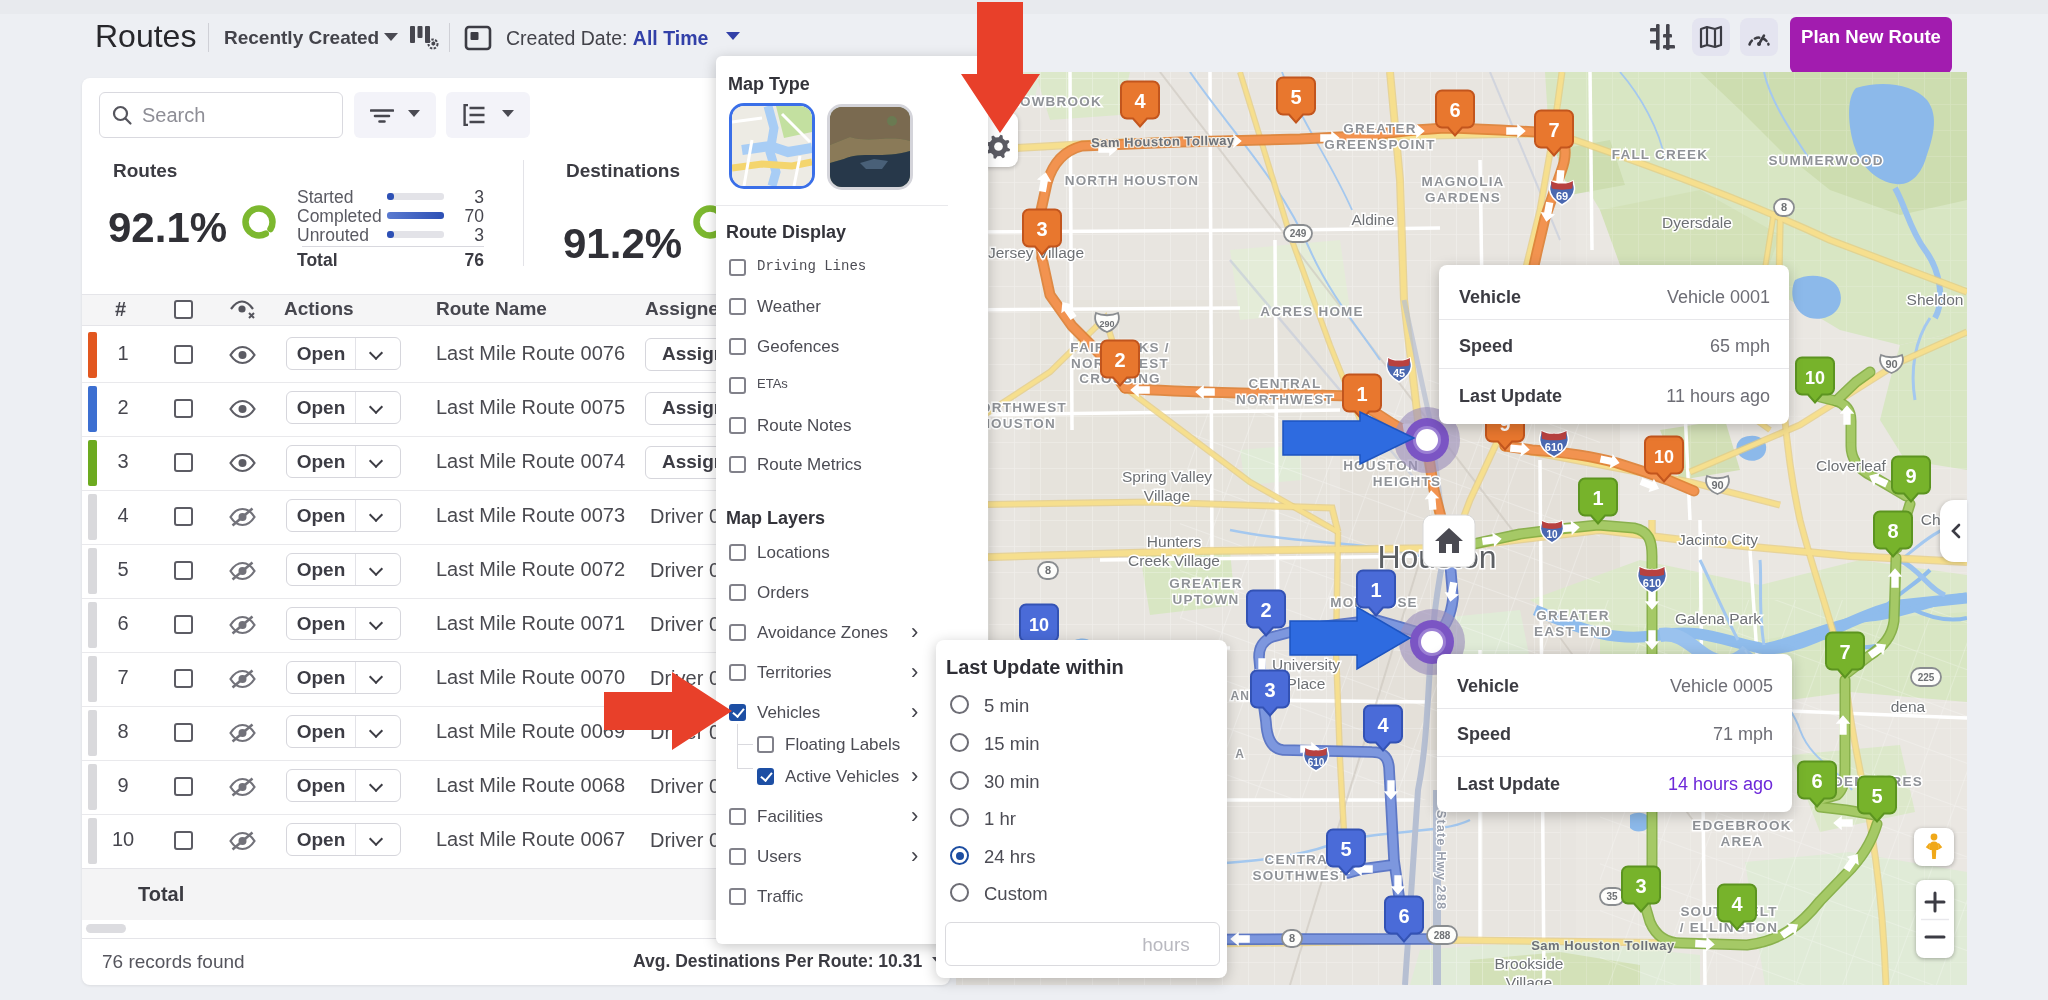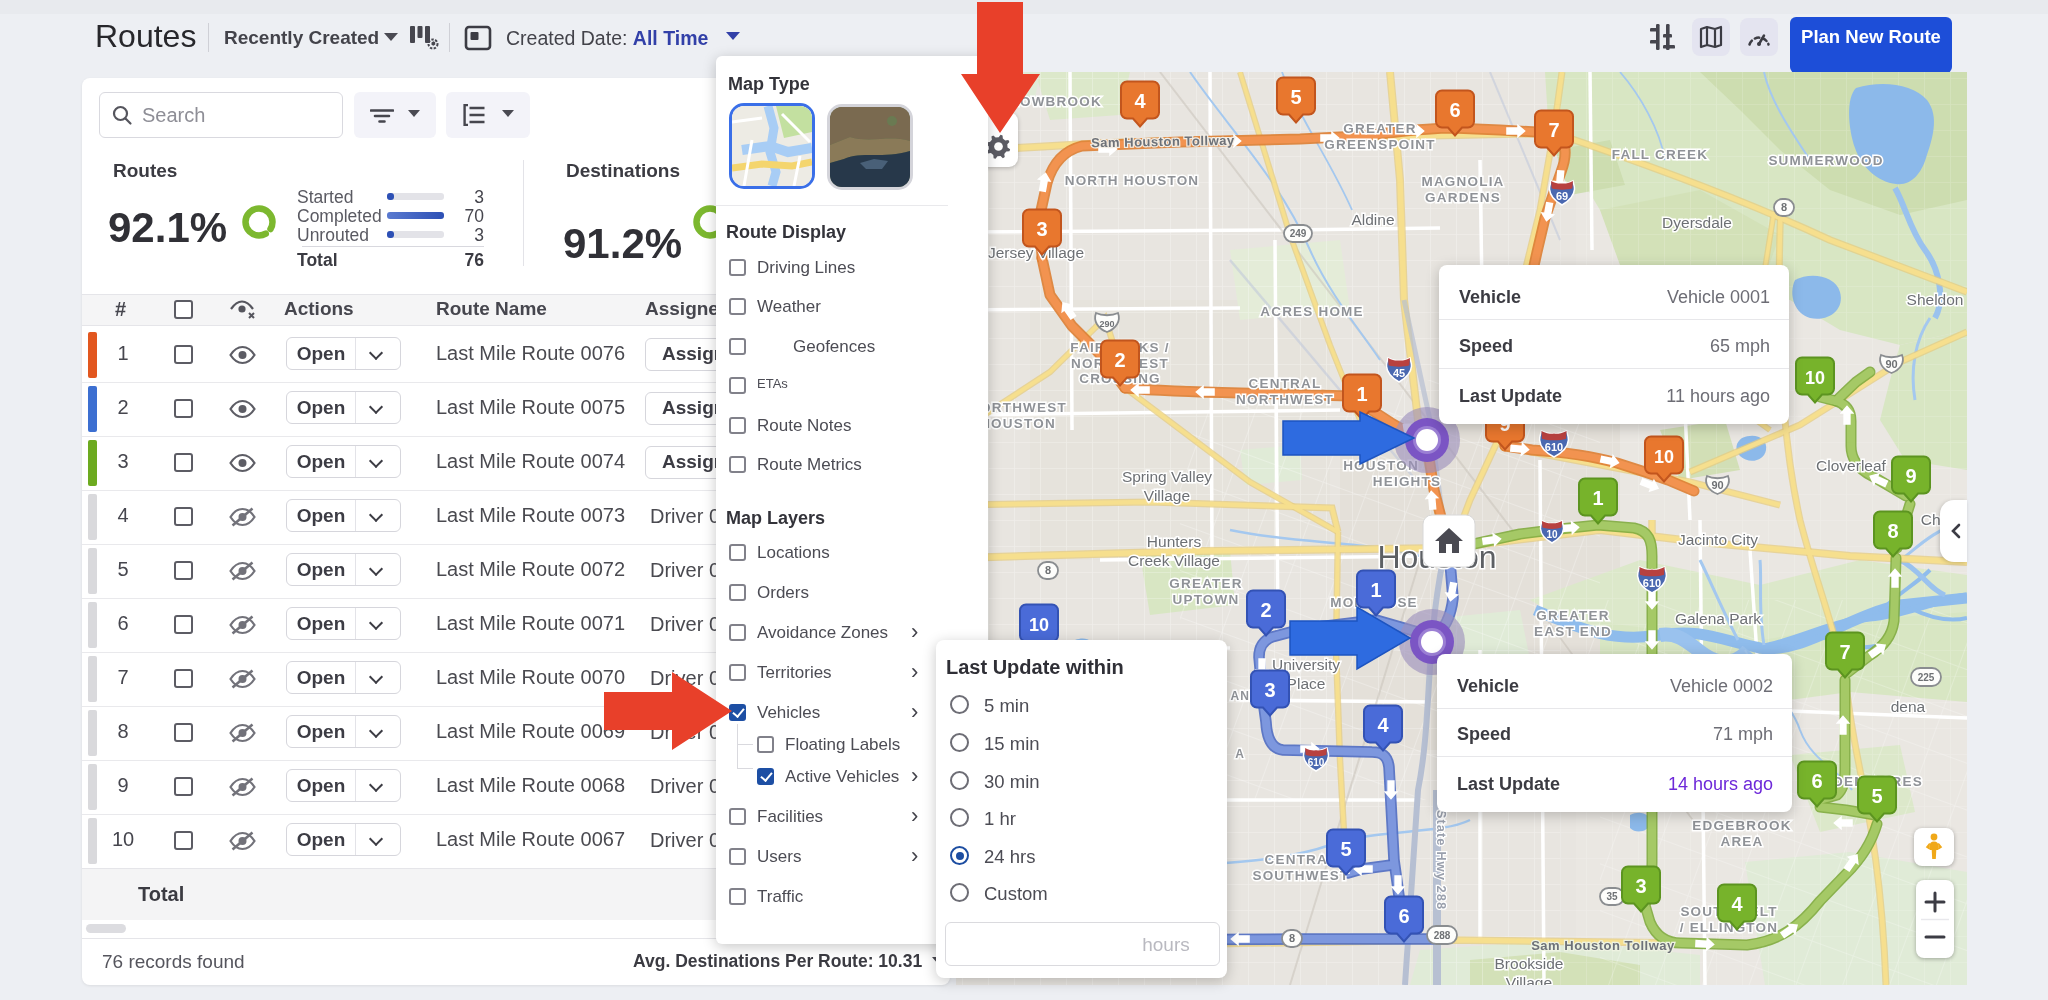--- a/index.html
+++ b/index.html
@@ -70,21 +70,21 @@
     <path d="M2 4l6-2 8 2 6-2v18l-6 2-8-2-6 2z M8 2v18 M16 4v18" fill="none" stroke="#3c3c44" stroke-width="2.2" stroke-linejoin="round"></path>
   </svg>
 
   <div class="abs" style="left:1740px;top:18px;width:38px;height:38px;background:#e4e4f0;border-radius:8px;"></div>
   <svg class="abs" style="left:1746px;top:26px;" width="26" height="24" viewBox="0 0 26 24">
     <path d="M3.5,18.5 A10,10 0 0 1 22.5,18.5" fill="none" stroke="#3c3c44" stroke-width="2.5" stroke-linecap="round" stroke-dasharray="4.6 3.4"></path>
     <path d="M13,18 L18,9.5" stroke="#3c3c44" stroke-width="2.5" stroke-linecap="round"></path>
     <circle cx="13" cy="18" r="2" fill="#3c3c44"></circle>
   </svg>
 
-  <div class="abs" style="left:1790px;top:17px;width:162px;height:56px;background:#1d4ed8;border-radius:6px;color:#fff;font-weight:bold;font-size:18.5px;text-align:center;line-height:40px;">Plan New Route</div>
+  <div class="abs" style="left:1790px;top:17px;width:162px;height:56px;background:#a21caf;border-radius:6px;color:#fff;font-weight:bold;font-size:18.5px;text-align:center;line-height:40px;">Plan New Route</div>
 </div>
 
 <div class="card">
 
   <div class="abs" style="left:17px;top:14px;width:244px;height:46px;border:1px solid #d9d9df;border-radius:6px;"></div>
   <svg class="abs" style="left:30px;top:27px;" width="21" height="21" viewBox="0 0 21 21">
       <circle cx="8.5" cy="8.5" r="6.5" fill="none" stroke="#55555d" stroke-width="2.2"></circle>
       <path d="M13.5 13.5l5 5" stroke="#55555d" stroke-width="2.2" stroke-linecap="round"></path>
     </svg>
   <div class="abs" style="left:60px;top:26px;font-size:20px;color:#8e8e96;">Search</div>
@@ -817,21 +817,21 @@
   <div class="abs" style="left:0;top:54px;width:350px;height:1px;background:#e7e7ea;"></div>
   <div class="abs" style="left:20px;top:71px;font-size:18px;font-weight:bold;color:#3b3b42;">Speed</div>
   <div class="abs" style="right:19px;top:71px;font-size:18px;color:#6d6d75;">65 mph</div>
   <div class="abs" style="left:0;top:103px;width:350px;height:1px;background:#e7e7ea;"></div>
   <div class="abs" style="left:20px;top:121px;font-size:18px;font-weight:bold;color:#3b3b42;">Last Update</div>
   <div class="abs" style="right:19px;top:121px;font-size:18px;color:#6d6d75;">11 hours ago</div>
 </div>
 
 <div class="popup" style="left:1437px;top:654px;width:355px;height:158px;border-radius:8px;z-index:6;">
   <div class="abs" style="left:20px;top:22px;font-size:18px;font-weight:bold;color:#3b3b42;">Vehicle</div>
-  <div class="abs" style="right:19px;top:22px;font-size:18px;color:#6d6d75;">Vehicle 0002</div>
+  <div class="abs" style="right:19px;top:22px;font-size:18px;color:#6d6d75;">Vehicle 0005</div>
   <div class="abs" style="left:0;top:54px;width:355px;height:1px;background:#e7e7ea;"></div>
   <div class="abs" style="left:20px;top:70px;font-size:18px;font-weight:bold;color:#3b3b42;">Speed</div>
   <div class="abs" style="right:19px;top:70px;font-size:18px;color:#6d6d75;">71 mph</div>
   <div class="abs" style="left:0;top:102px;width:355px;height:1px;background:#e7e7ea;"></div>
   <div class="abs" style="left:20px;top:120px;font-size:18px;font-weight:bold;color:#3b3b42;">Last Update</div>
   <div class="abs" style="right:19px;top:120px;font-size:18px;color:#6d28d9;">14 hours ago</div>
 </div>
 
 <div class="popup" style="left:716px;top:56px;width:272px;height:888px;z-index:8;">
 
@@ -856,27 +856,27 @@
       <path d="M0,56 L14,52 C30,44 55,52 80,44 L80,80 L0,80 Z" fill="#27384a"></path>
       <path d="M30,56 L44,52 L58,54 L52,62 L36,62 Z" fill="#496078"></path>
       <circle cx="62" cy="14" r="5" fill="#6a7a52"></circle>
     </svg>
   </div>
   <div class="abs" style="left:0;top:149px;width:232px;height:1px;background:#e9e9ec;"></div>
 
   <div class="abs" style="left:10px;top:166px;font-size:18px;font-weight:bold;color:#33333a;">Route Display</div>
 
   <div class="chk16" style="left:13px;top:203px;"></div>
-      <div class="abs" style="left:41px;top:202px;font-size:17px;color:#4c4c54;">Driving Lines</div>
+      <div class="abs" style="left:41px;top:202px;font-size:14px;color:#4c4c54;font-family:Liberation Mono, monospace;">Driving Lines</div>
 
   <div class="chk16" style="left:13px;top:242px;"></div>
       <div class="abs" style="left:41px;top:241px;font-size:17px;color:#4c4c54;">Weather</div>
 
   <div class="chk16" style="left:13px;top:282px;"></div>
-      <div class="abs" style="left:41px;top:281px;font-size:17px;color:#4c4c54;margin-left:36px;">Geofences</div>
+      <div class="abs" style="left:41px;top:281px;font-size:17px;color:#4c4c54;">Geofences</div>
 
   <div class="chk16" style="left:13px;top:321px;"></div>
       <div class="abs" style="left:41px;top:320px;font-size:13px;color:#4c4c54;">ETAs</div>
 
   <div class="chk16" style="left:13px;top:361px;"></div>
       <div class="abs" style="left:41px;top:360px;font-size:17px;color:#4c4c54;">Route Notes</div>
 
   <div class="chk16" style="left:13px;top:400px;"></div>
       <div class="abs" style="left:41px;top:399px;font-size:17px;color:#4c4c54;">Route Metrics</div>
 

